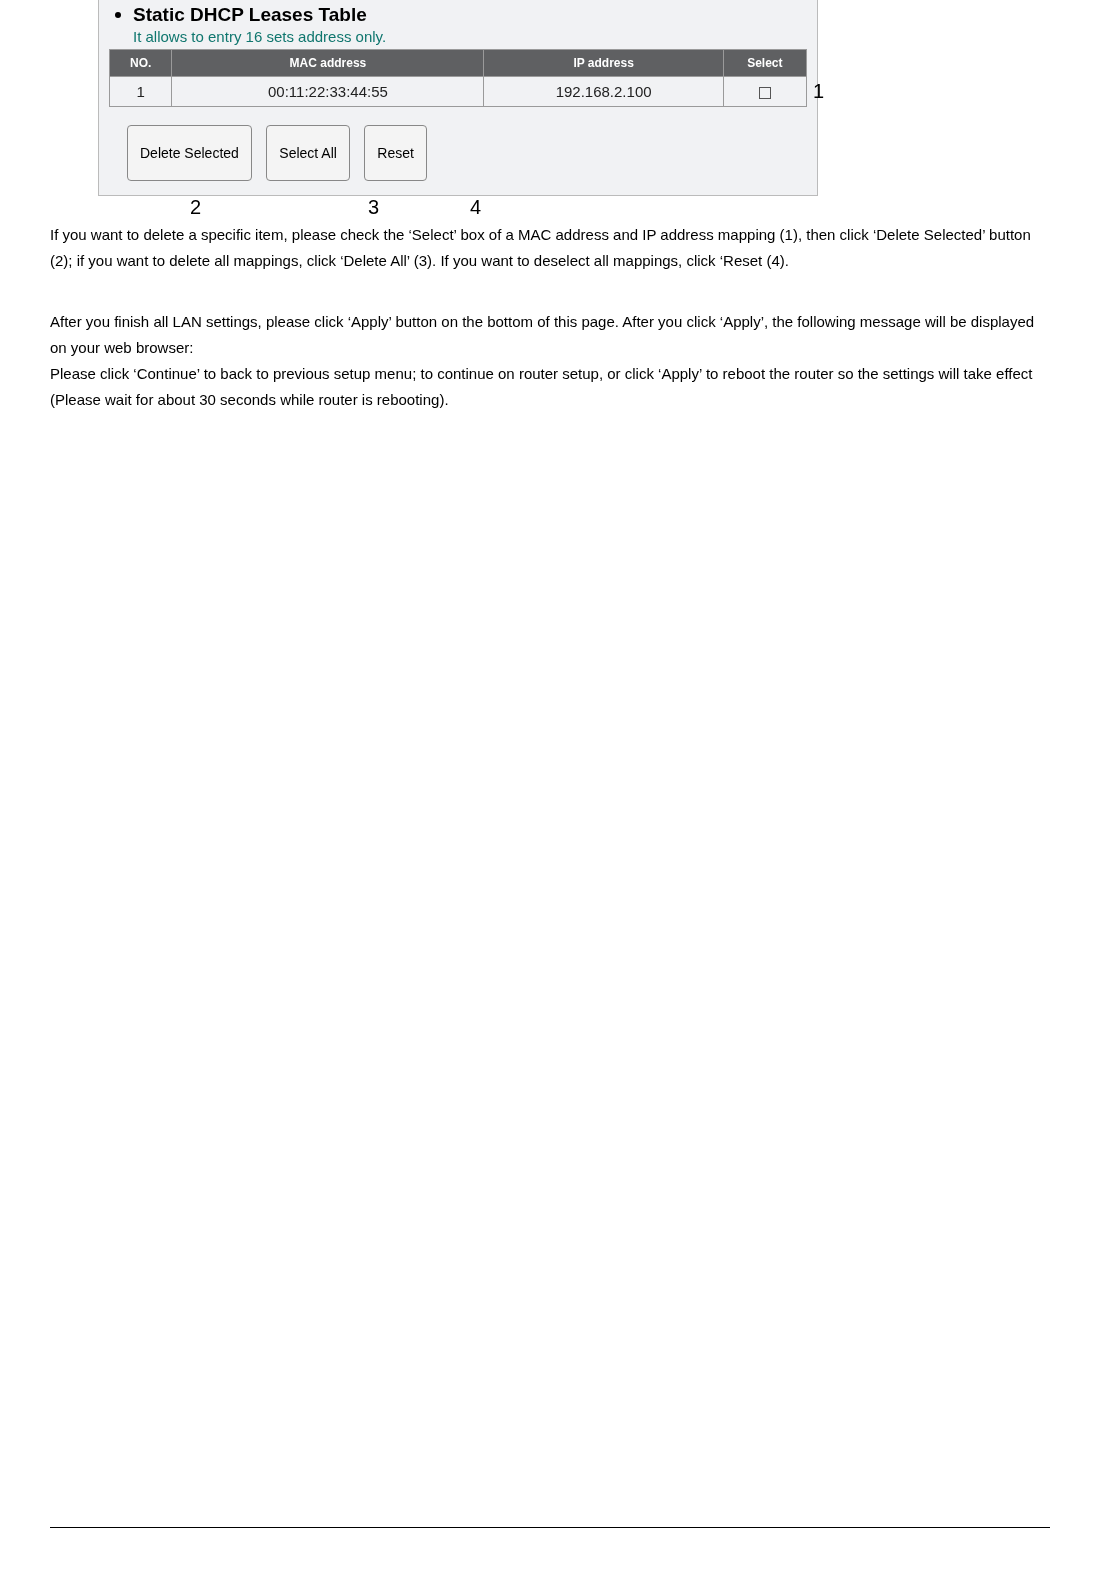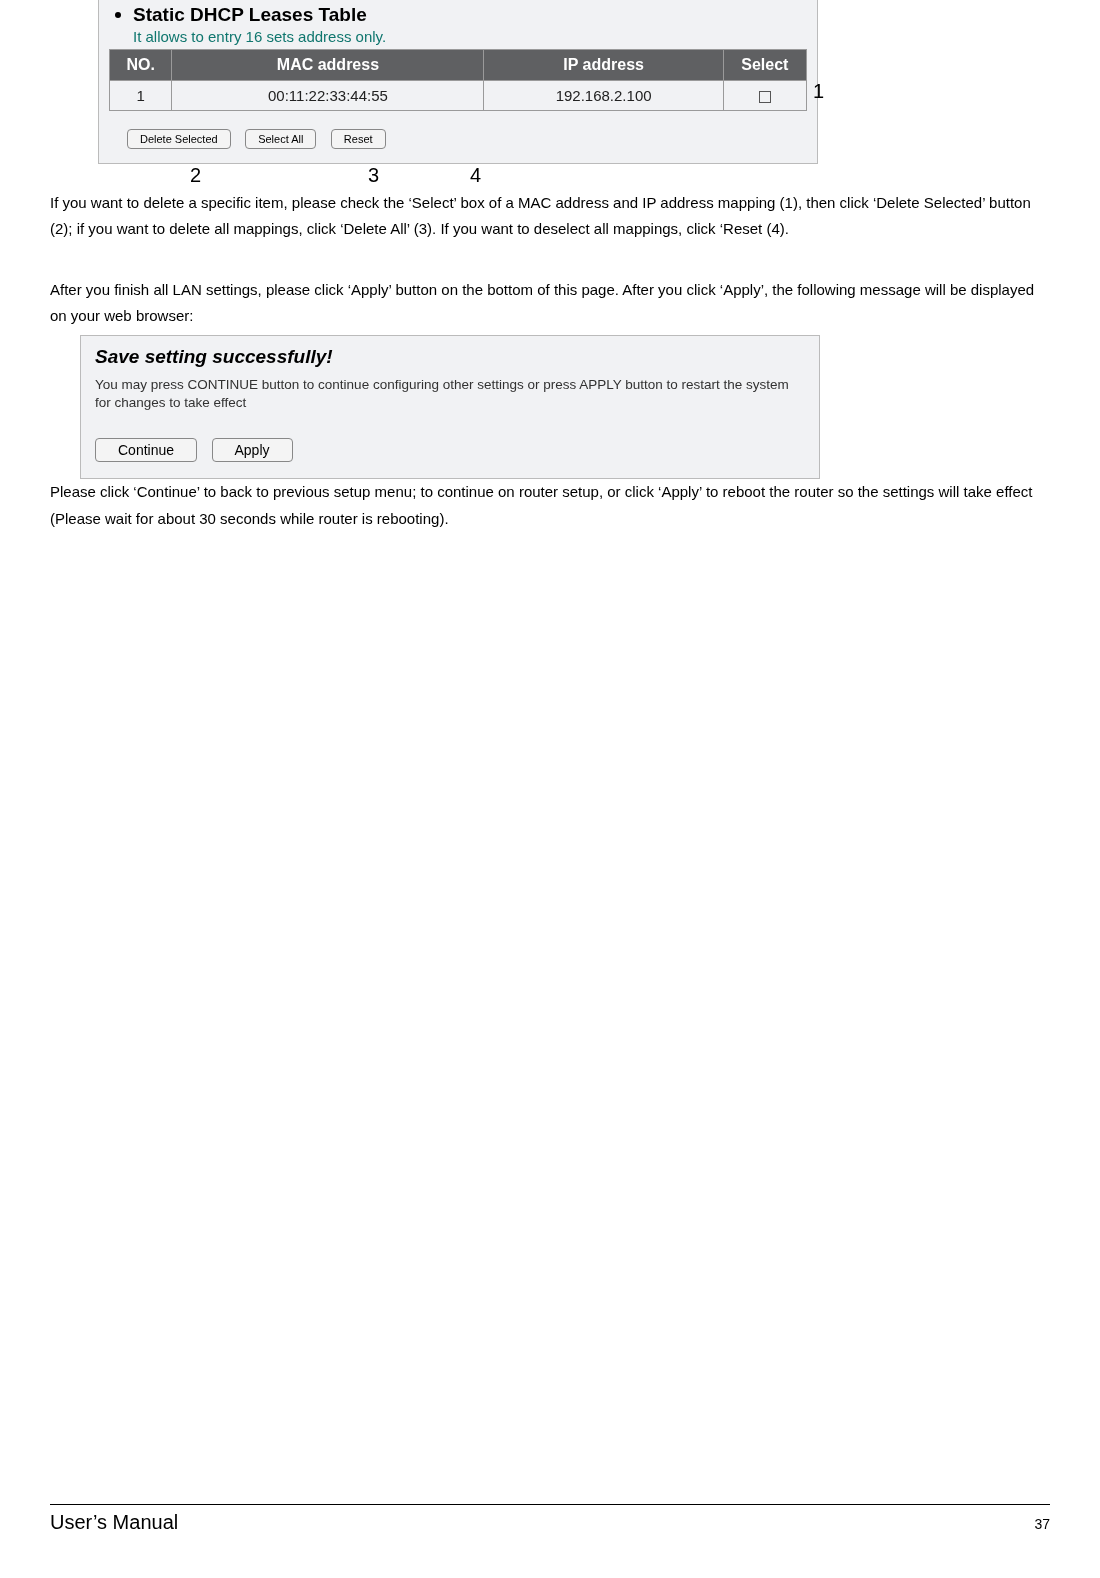--- a/index.html
+++ b/index.html
@@ -44,21 +44,21 @@
     }
 
     table.dhcp {
       width: 100%;
       border-collapse: collapse;
       margin-bottom: 18px;
     }
     table.dhcp th {
       background: #5f6062;
       color: #fff;
-      font-size: 16px;
+      font-size: 12px;
       font-weight: bold;
       padding: 6px 0;
       border: 1px solid #9a9a9a;
       text-align: center;
     }
     table.dhcp td {
       border: 1px solid #9a9a9a;
       font-size: 15px;
       color: #222;
       text-align: center;
@@ -72,25 +72,25 @@
     .chk {
       display: inline-block;
       width: 12px; height: 12px;
       border: 1px solid #555;
       vertical-align: middle;
     }
 
     .btn-row { padding-left: 18px; }
     .btn {
       display: inline-block;
-      font-size: 11px;
+      font-size: 14px;
       background: #f4f4f4;
       border: 1px solid #888;
       border-radius: 4px;
-      padding: 3px 12px;
+      padding: 19px 12px;
       margin-right: 10px;
       cursor: pointer;
     }
 
     
     .annot { position: absolute; font-size: 20px; color: #000; }
     .annot-1 { top: 80px; right: -7px; }
     .num-row { position: relative; height: 22px; margin-left: 48px; width: 720px; }
     .num-row span { position: absolute; font-size: 20px; }
 
@@ -194,30 +194,20 @@
   <div class="num-row">
     <span style="left:92px">2</span>
     <span style="left:270px">3</span>
     <span style="left:372px">4</span>
   </div>
 
   <p class="para">If you want to delete a specific item, please check the ‘Select’ box of a MAC address and IP address mapping (1), then click ‘Delete Selected’ button (2); if you want to delete all mappings, click ‘Delete All’ (3). If you want to deselect all mappings, click ‘Reset (4).</p>
 
   <p class="para para2">After you finish all LAN settings, please click ‘Apply’ button on the bottom of this page. After you click ‘Apply’, the following message will be displayed on your web browser:</p>
 
-  <div class="panel-2">
-    <div class="save-title">Save setting successfully!</div>
-    <div class="save-msg">You may press CONTINUE button to continue configuring other settings or press APPLY button to restart the system for changes to take effect</div>
-    <span class="btn2">Continue</span>
-    <span class="btn2">Apply</span>
-  </div>
 
   <p class="para para3">Please click ‘Continue’ to back to previous setup menu; to continue on router setup, or click ‘Apply’ to reboot the router so the settings will take effect (Please wait for about 30 seconds while router is rebooting).</p>
 
 </div>
 
 <div class="footer">
   <hr>
-  <div class="footer-row">
-    <span class="footer-left">User’s Manual</span>
-    <span class="footer-right">37</span>
-  </div>
 </div>
 
 </body></html>

